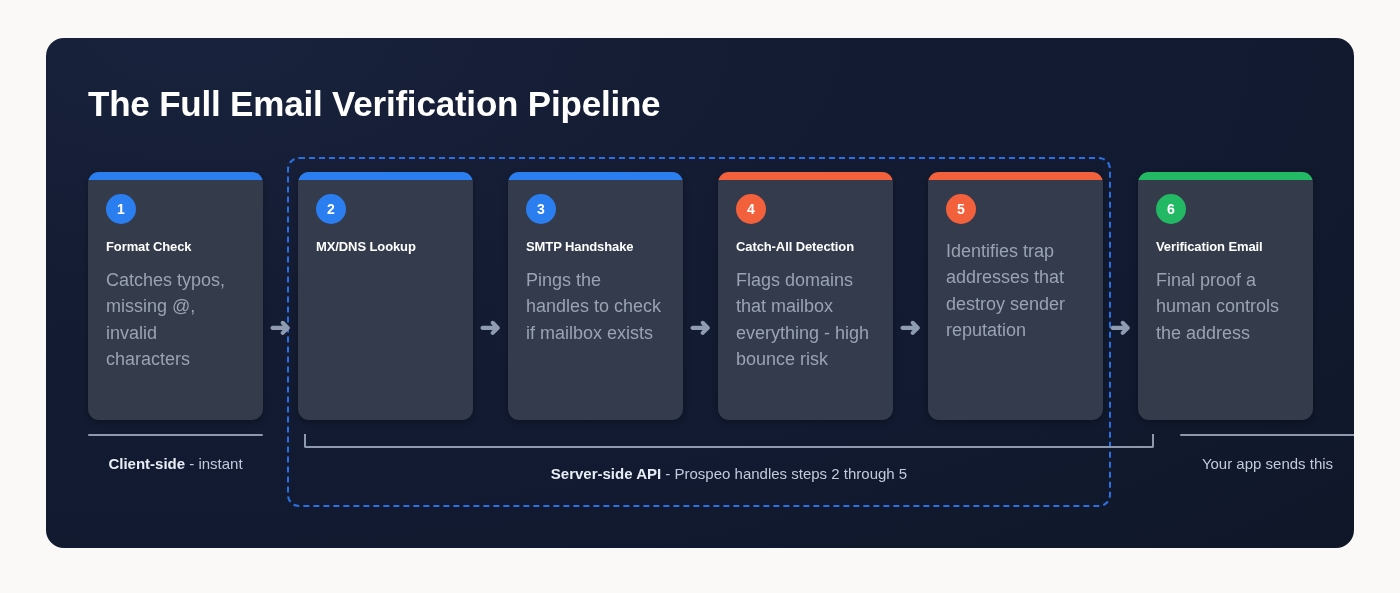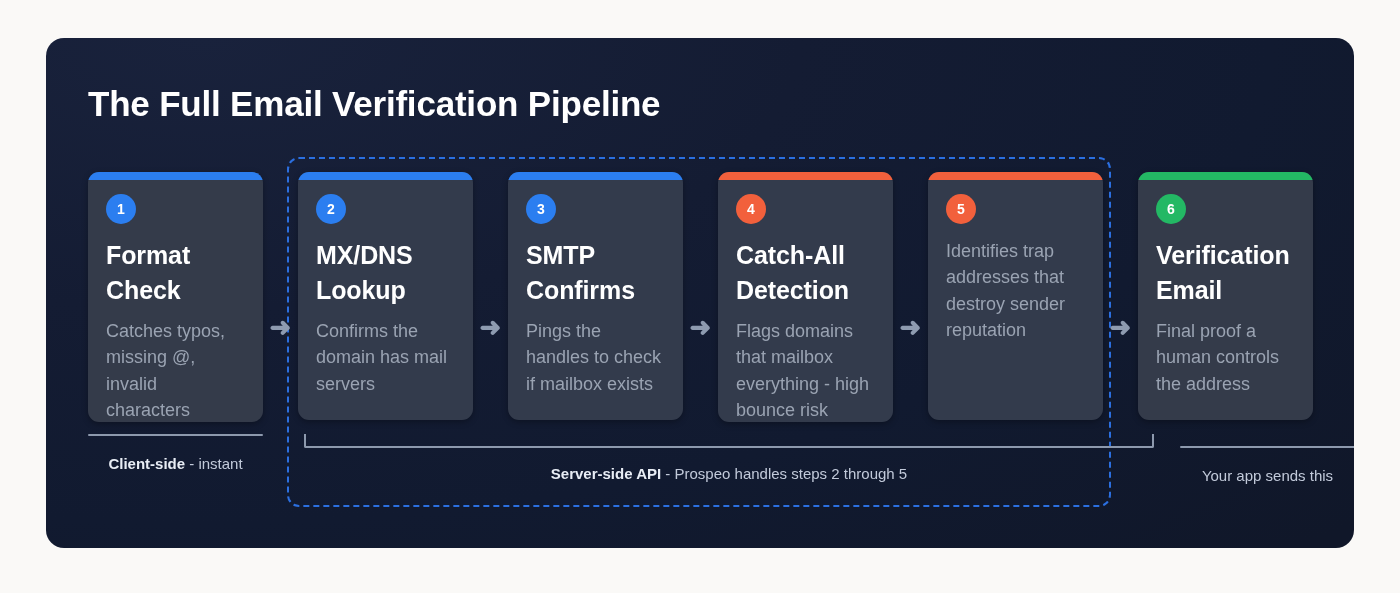--- a/index.html
+++ b/index.html
@@ -93,21 +93,21 @@
     border-radius: 50%;
     display: flex;
     align-items: center;
     justify-content: center;
     font-size: 14px;
     font-weight: bold;
     color: #ffffff;
     margin-bottom: 14px;
   }
   .card-title {
-    font-size: 25px;
+    font-size: 13px;
     font-weight: bold;
     color: #ffffff;
     line-height: 1.38;
     margin-bottom: 11px;
     letter-spacing: -0.1px;
   }
   .card-desc {
     font-size: 18px;
     color: #9aa3b2;
     line-height: 1.47;
@@ -170,33 +170,32 @@
 
       <div class="gap-slot">
         <div class="arrow">➜</div>
       </div>
 
       <div class="card-slot">
         <div class="card tinted">
           <div class="card-accent" style="background:#2b7ef0"></div>
           <div class="badge" style="background:#2b7ef0">2</div>
           <div class="card-title">MX/DNS Lookup</div>
-          <div class="card-desc">Confirms the domain has mail servers</div>
         </div>
       </div>
 
       <div class="gap-slot">
         <div class="arrow">➜</div>
       </div>
 
       <div class="card-slot">
         <div class="card tinted">
           <div class="card-accent" style="background:#2b7ef0"></div>
           <div class="badge" style="background:#2b7ef0">3</div>
-          <div class="card-title">SMTP Confirms</div>
+          <div class="card-title">SMTP Handshake</div>
           <div class="card-desc">Pings the handles to check if mailbox exists</div>
         </div>
       </div>
 
       <div class="gap-slot">
         <div class="arrow">➜</div>
       </div>
 
       <div class="card-slot">
         <div class="card tinted">
@@ -243,21 +242,21 @@
         </div>
       </div>
 
       <div class="foot-group" style="left:216px; top:0px; width:850px;">
         <div class="bracket"></div>
         <div class="foot-text foot-center" style="margin-top:31px;">
           <b>Server-side API</b><span> - Prospeo handles steps 2 through 5</span>
         </div>
       </div>
 
-      <div class="foot-group" style="left:1092px; top:12px; width:175px;">
+      <div class="foot-group" style="left:1092px; top:0px; width:175px;">
         <div class="foot-rule"></div>
         <div class="foot-text" style="text-align:center;">
           <b></b><span>Your app sends this</span>
         </div>
       </div>
 
     </div>
 
   </div>
 </div>

